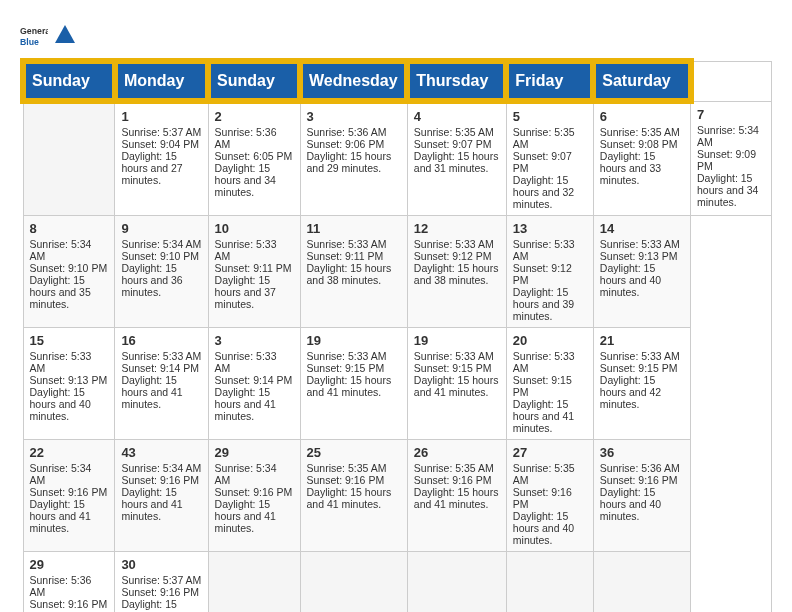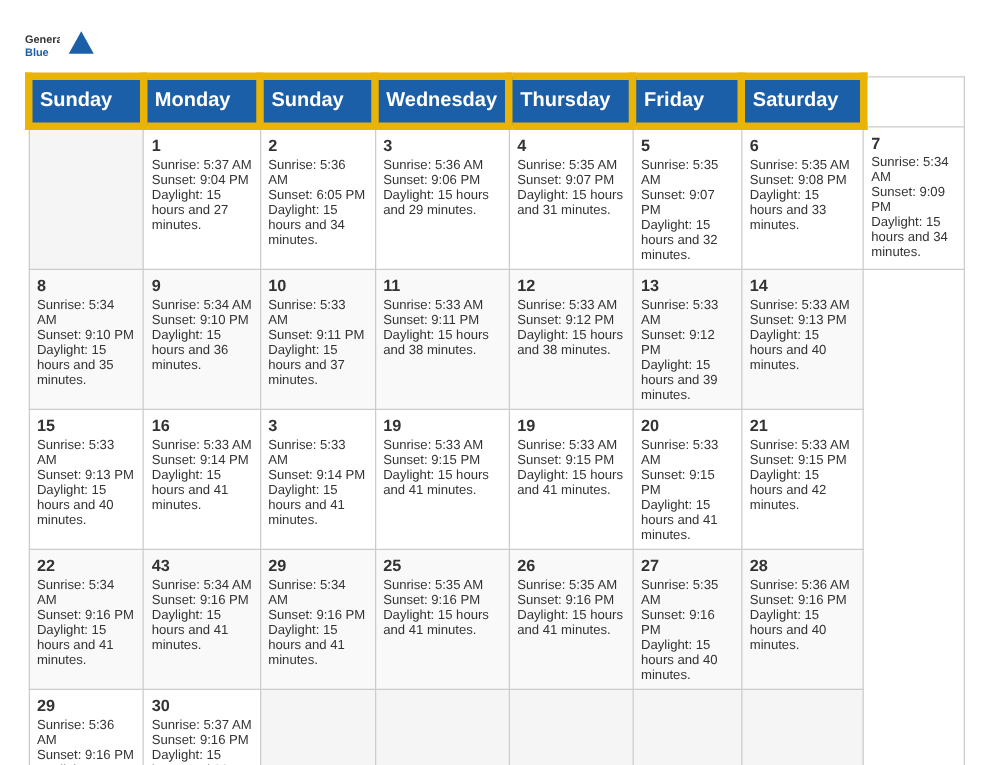--- a/index.html
+++ b/index.html
@@ -281,21 +281,21 @@
         <span>Sunset: 9:16 PM</span><br>
         <span>Daylight: 15 hours and 41 minutes.</span>
       </td>
         <td>
         <span class="day-num">27</span>
         <span>Sunrise: 5:35 AM</span><br>
         <span>Sunset: 9:16 PM</span><br>
         <span>Daylight: 15 hours and 40 minutes.</span>
       </td>
         <td>
-        <span class="day-num">28</span>
+        <span class="day-num">36</span>
         <span>Sunrise: 5:36 AM</span><br>
         <span>Sunset: 9:16 PM</span><br>
         <span>Daylight: 15 hours and 40 minutes.</span>
       </td>
       </tr>
       <tr>
         <td>
         <span class="day-num">29</span>
         <span>Sunrise: 5:36 AM</span><br>
         <span>Sunset: 9:16 PM</span><br>

